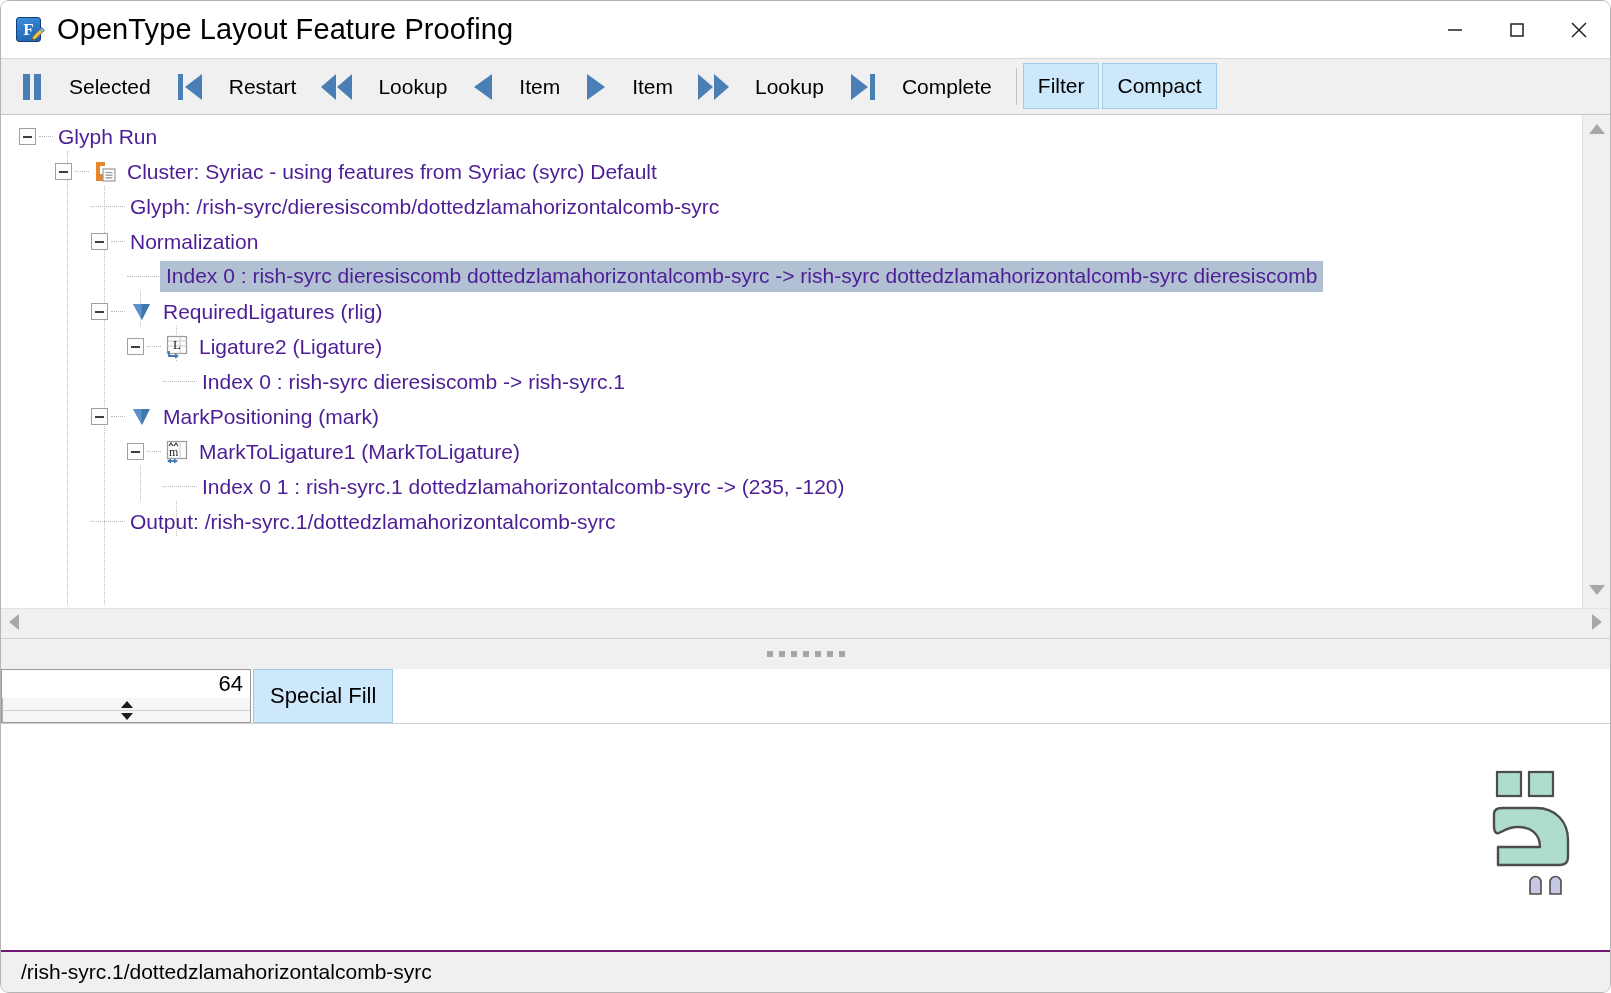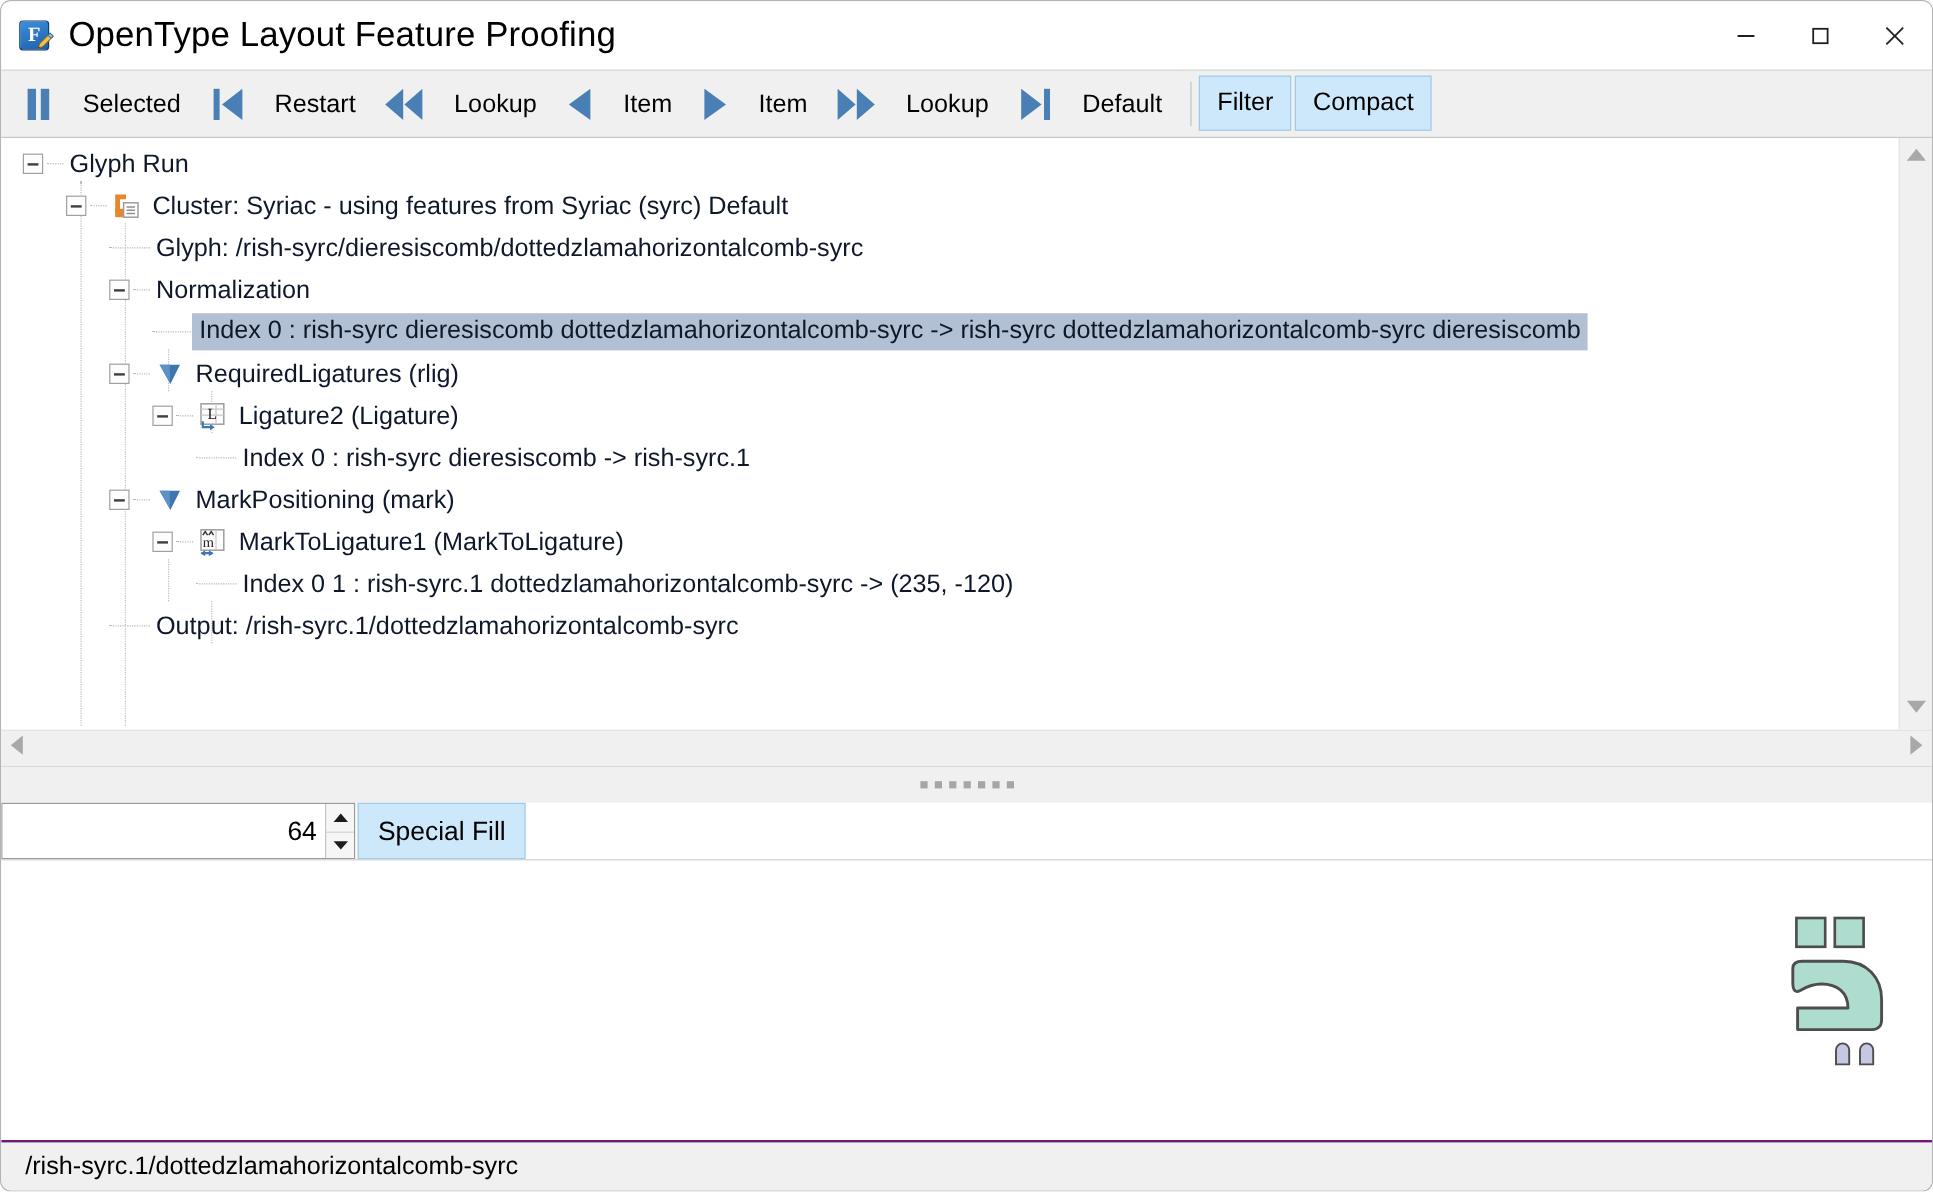--- a/index.html
+++ b/index.html
@@ -173,21 +173,21 @@
     justify-content: space-between;
     align-items: center;
     padding: 0 6px;
   }
 
   .row {
     display: flex;
     align-items: center;
     height: 35px;
     font-size: 21px;
-    color: #0f172a;
+    color: #4c1d95;
     white-space: nowrap;
     position: relative;
   }
   .row-label { padding-left: 2px; }
   .row.selected .row-label {
     background: #b2c0d4;
     padding: 3px 6px 4px 6px;
     margin-left: -4px;
   }
   .expander {
@@ -235,25 +235,26 @@
   .grip i { width: 6px; height: 6px; background: #a6a6a6; display: block; }
 
   
   .bottombar {
     flex: 0 0 47px;
     display: flex;
     align-items: stretch;
     background: #ffffff;
   }
   .spin {
-    width: 295px;
+    width: 250px;
     display: flex;
     align-items: stretch;
     border: 1px solid #9a9a9a;
     background: #ffffff;
+    flex-direction: column;
   }
   .spin input {
     flex: 1 1 auto;
     border: 0;
     outline: none;
     text-align: right;
     font-size: 22px;
     padding-right: 7px;
     font-family: "Liberation Sans", sans-serif;
     color: #000;
@@ -413,21 +414,21 @@
       <span>Lookup</span>
     </div>
 
     <div class="tb-btn">
       <span class="tb-ico">
         <svg width="30" height="30" viewBox="0 0 30 30">
           <polygon points="3,2 3,28 20,15" fill="#4a7fb5"></polygon>
           <rect x="22" y="2" width="5" height="26" fill="#4a7fb5"></rect>
         </svg>
       </span>
-      <span>Default</span>
+      <span>Complete</span>
     </div>
 
     <div class="tb-sep"></div>
 
     <div class="toggle-group">
       <div class="toggle-btn">
         <span>Filter</span>
       </div>
       <div class="toggle-btn">
         <span>Compact</span>

